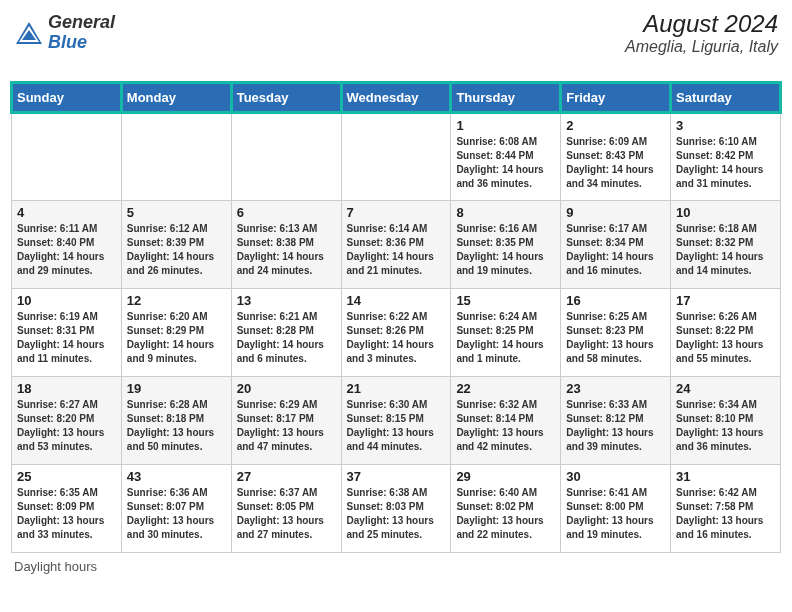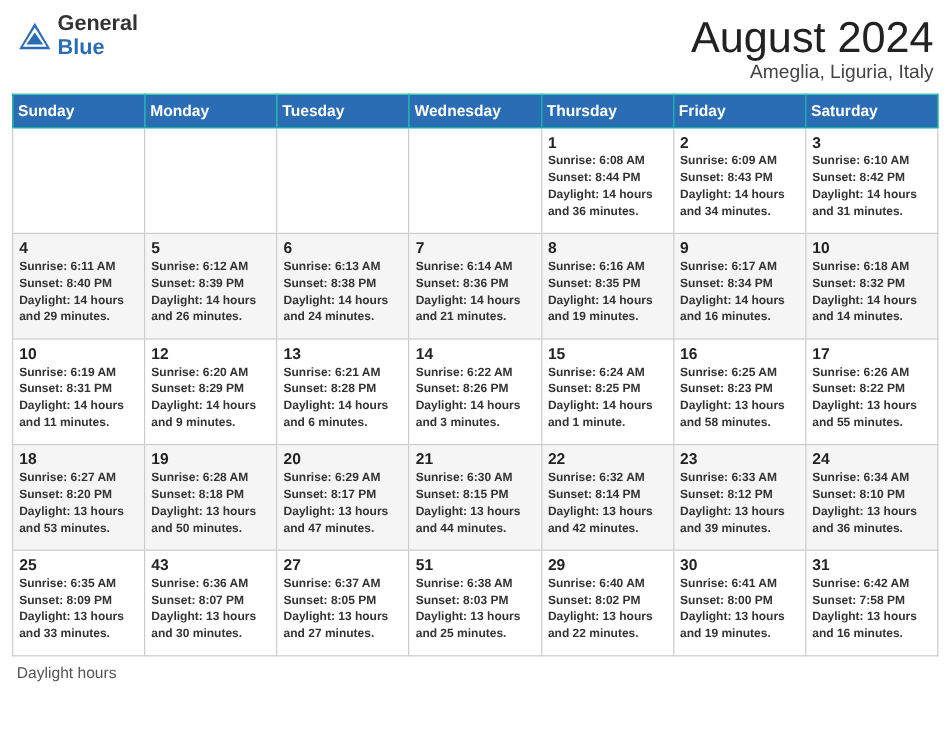--- a/index.html
+++ b/index.html
@@ -6,23 +6,24 @@
     body {
       font-family: Arial, sans-serif;
       background: #fff;
       width: 792px;
       min-height: 612px;
       padding: 10px;
     }
     .header {
       display: flex;
       justify-content: space-between;
-      align-items: flex-start;
-      margin-bottom: 8px;
+      align-items: center;
+      margin-bottom: 25px;
       padding: 0 4px;
+      font-style: italic;
     }
     .logo {
       display: flex;
       align-items: center;
       gap: 4px;
     }
     .logo-text {
       font-size: 18px;
       font-weight: bold;
       line-height: 1.1;
@@ -30,41 +31,41 @@
     .logo-general { color: #333; }
     .logo-blue { color: #2a6db5; }
     .logo-icon {
       width: 30px;
       height: 30px;
     }
     .title-block {
       text-align: right;
     }
     .month-year {
-      font-size: 36px;
+      font-size: 24px;
       font-weight: normal;
       color: #222;
     }
     .location {
       font-size: 16px;
       color: #444;
     }
     .calendar-table {
       width: 100%;
       border-collapse: collapse;
       border: 1px solid #ccc;
     }
     .calendar-table th {
       background-color: #2a6db5;
       color: #fff;
       font-size: 13px;
       font-weight: bold;
       padding: 6px 4px;
       text-align: left;
-      border: 1px solid #14b8a6;
+      border: 3px solid #14b8a6;
     }
     .calendar-table td {
       width: calc(100% / 7);
       vertical-align: top;
       padding: 4px 5px;
       border: 1px solid #ccc;
       font-size: 10.5px;
       color: #333;
       height: 88px;
       background: #fff;
@@ -249,21 +250,21 @@
           </td>
           <td>
             <span class="day-number">43</span>
             <div class="day-info">Sunrise: 6:36 AM<br>Sunset: 8:07 PM<br>Daylight: 13 hours and 30 minutes.</div>
           </td>
           <td>
             <span class="day-number">27</span>
             <div class="day-info">Sunrise: 6:37 AM<br>Sunset: 8:05 PM<br>Daylight: 13 hours and 27 minutes.</div>
           </td>
           <td>
-            <span class="day-number">51</span>
+            <span class="day-number">37</span>
             <div class="day-info">Sunrise: 6:38 AM<br>Sunset: 8:03 PM<br>Daylight: 13 hours and 25 minutes.</div>
           </td>
           <td>
             <span class="day-number">29</span>
             <div class="day-info">Sunrise: 6:40 AM<br>Sunset: 8:02 PM<br>Daylight: 13 hours and 22 minutes.</div>
           </td>
           <td>
             <span class="day-number">30</span>
             <div class="day-info">Sunrise: 6:41 AM<br>Sunset: 8:00 PM<br>Daylight: 13 hours and 19 minutes.</div>
           </td>

